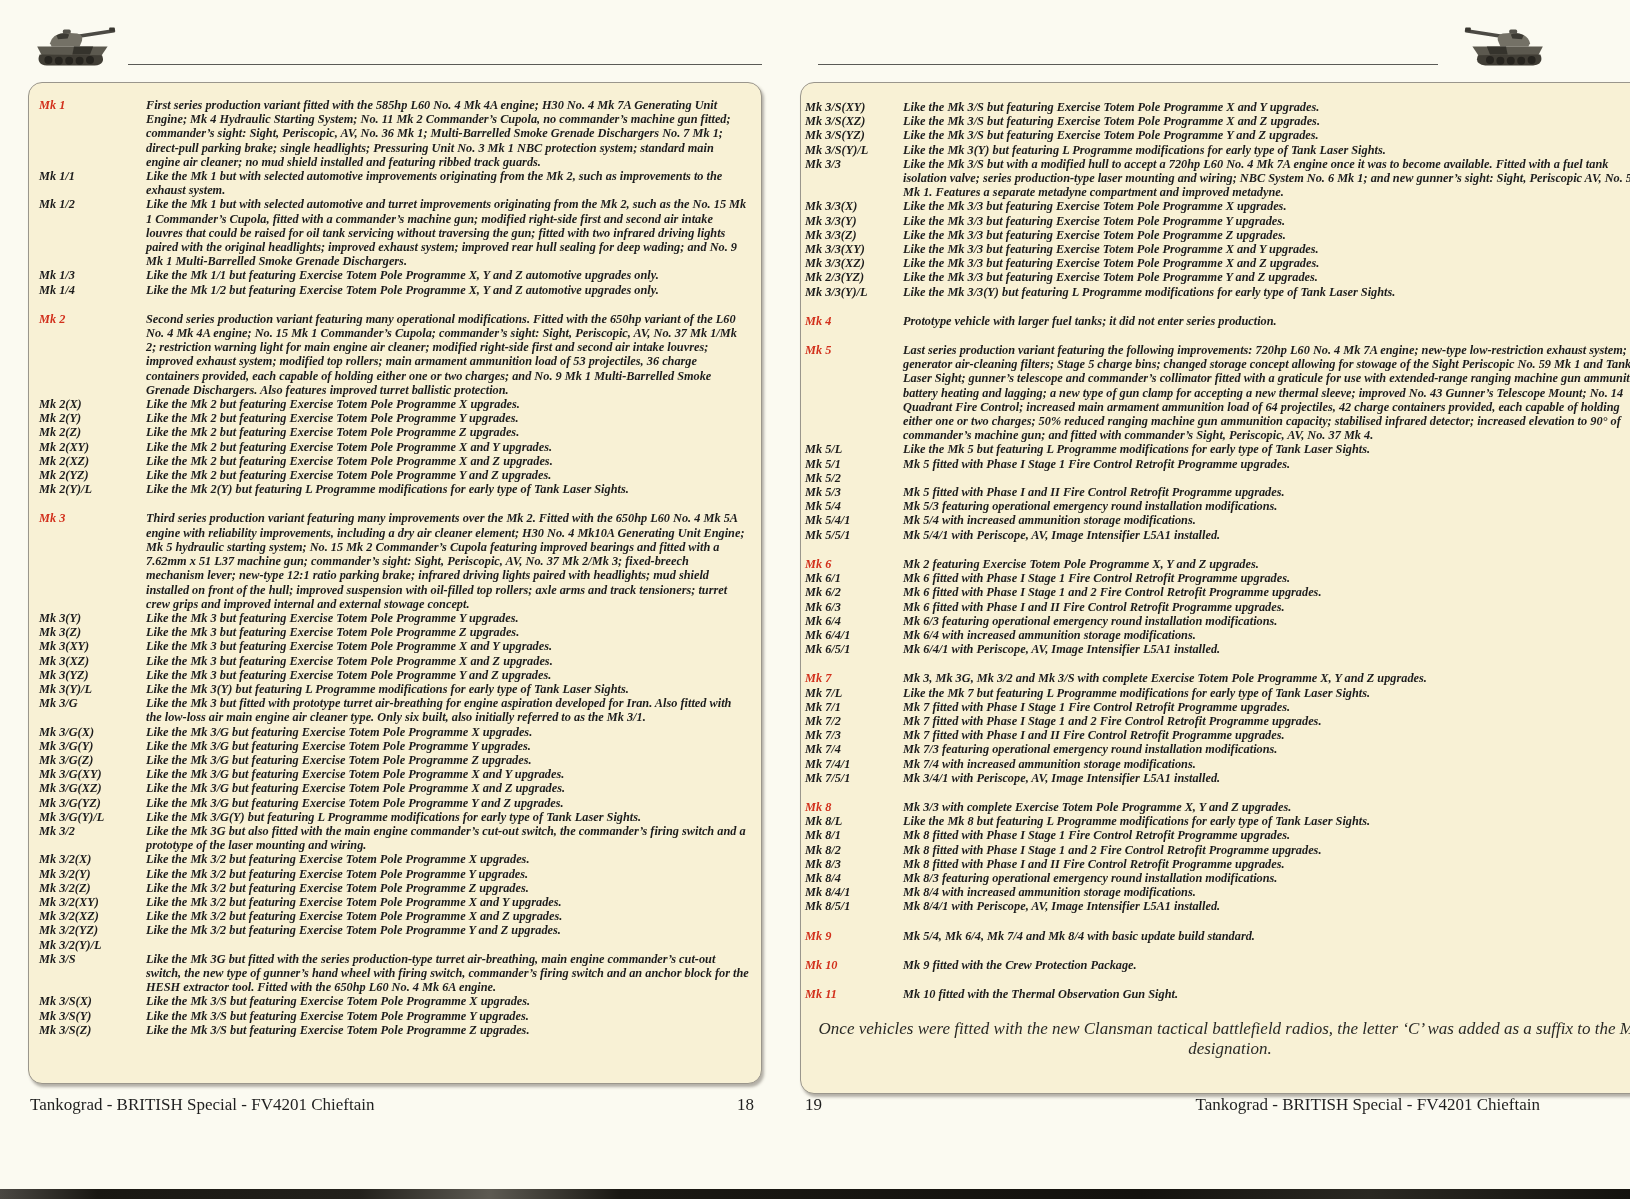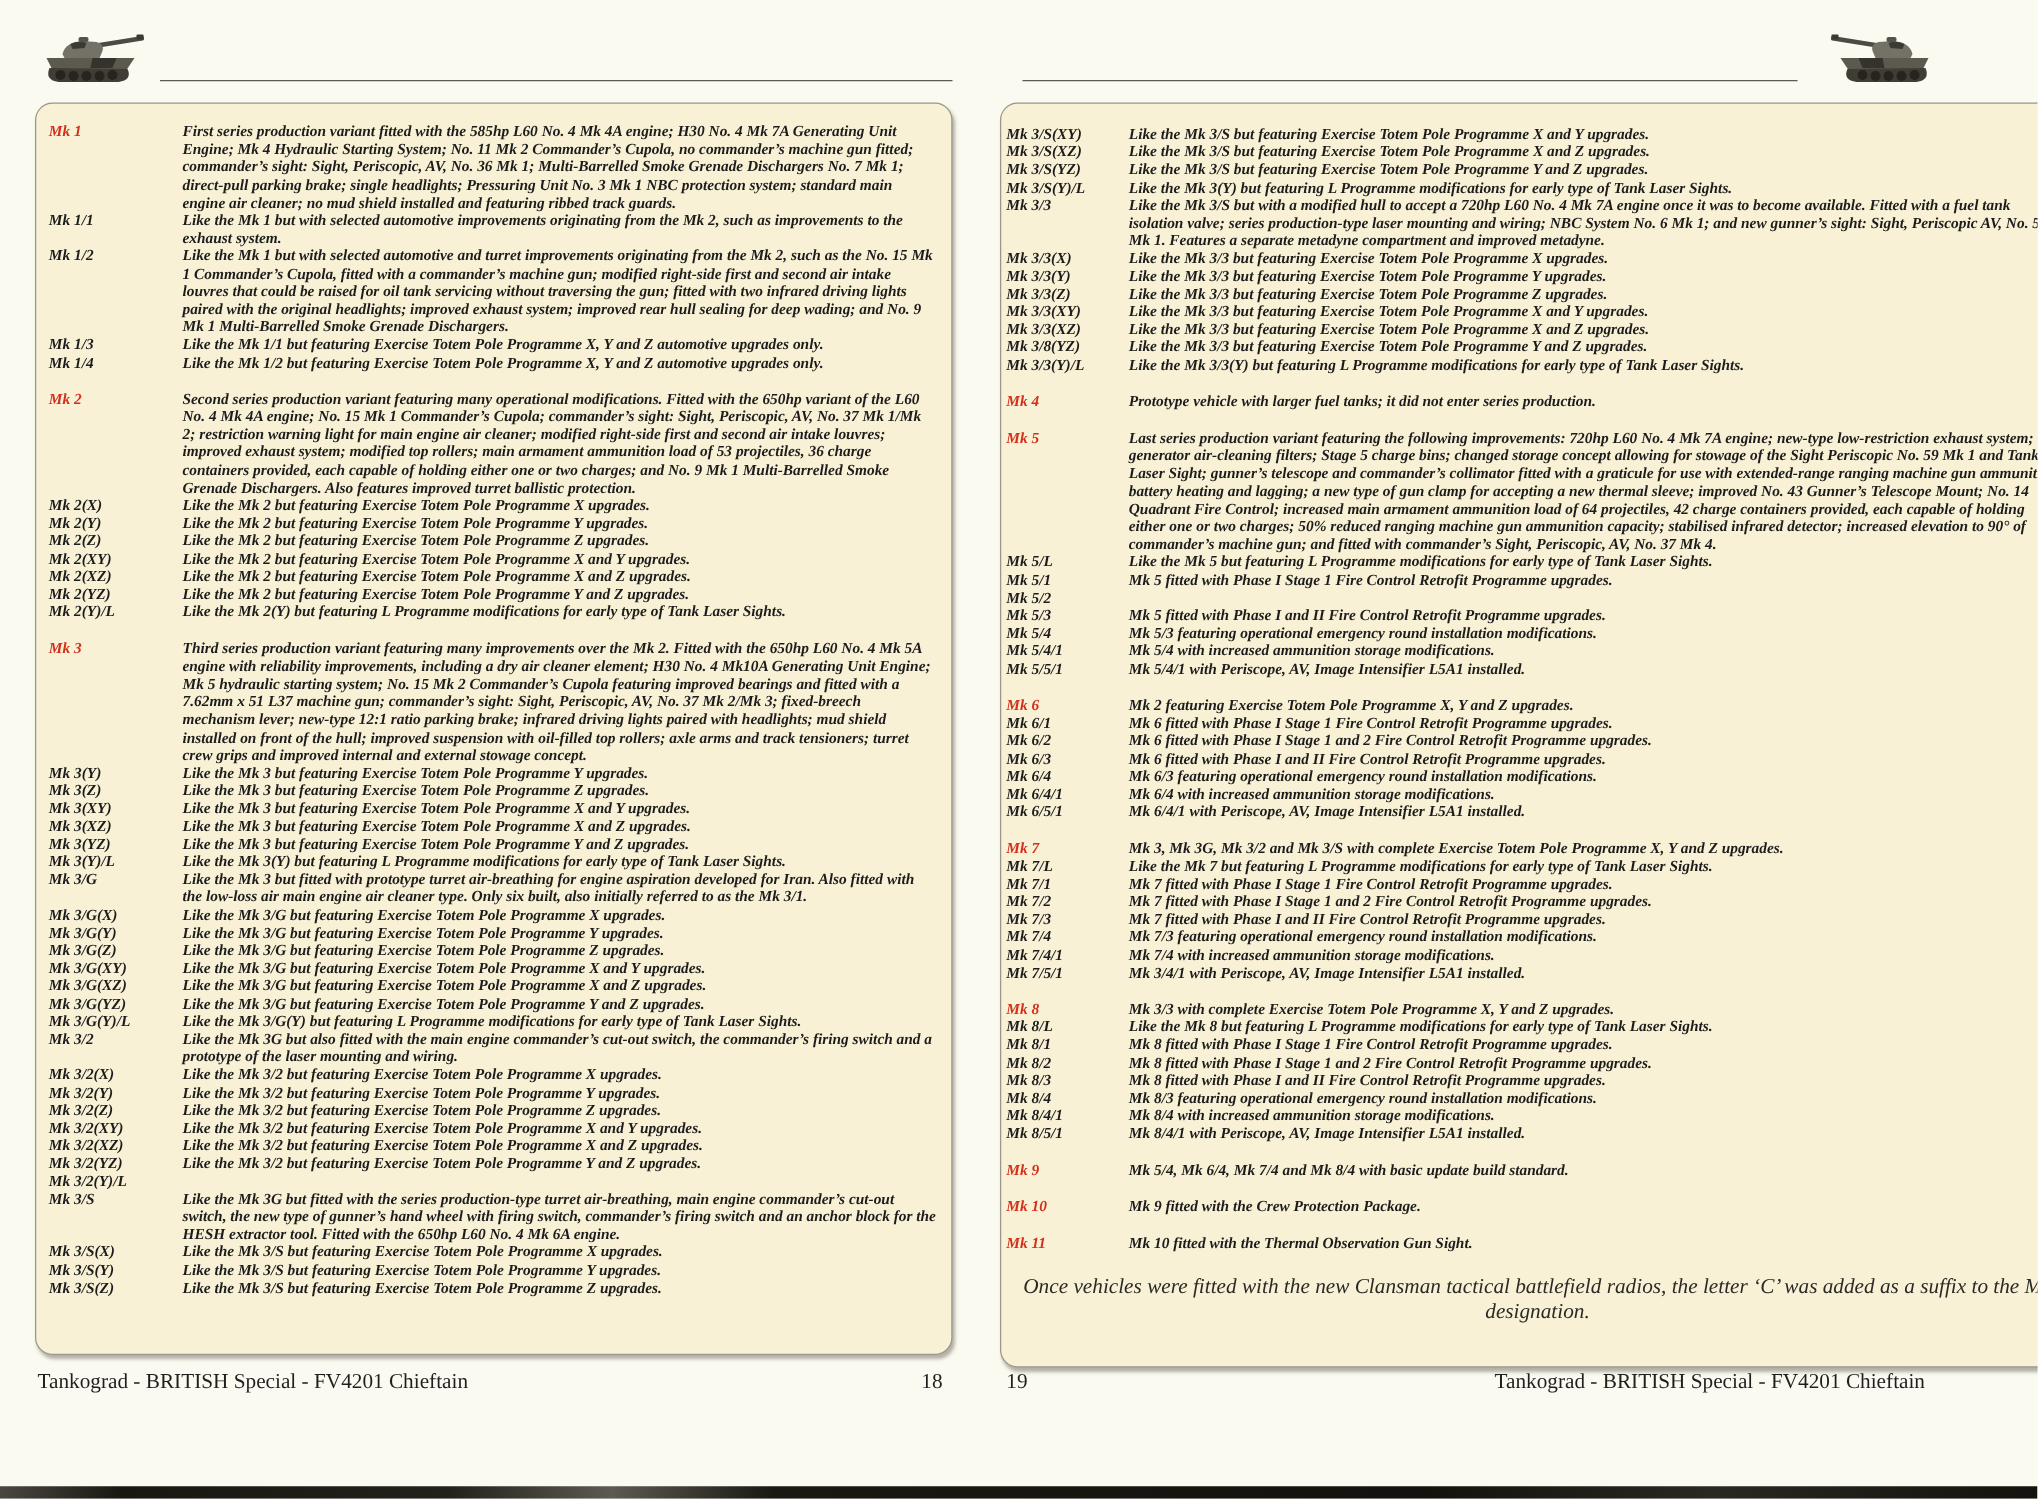--- a/index.html
+++ b/index.html
@@ -307,21 +307,21 @@
         </div>
         <div class="entry">
           <div class="mark">Mk 3/3(XY)</div>
           <div class="desc">Like the Mk 3/3 but featuring Exercise Totem Pole Programme X and Y upgrades.</div>
         </div>
         <div class="entry">
           <div class="mark">Mk 3/3(XZ)</div>
           <div class="desc">Like the Mk 3/3 but featuring Exercise Totem Pole Programme X and Z upgrades.</div>
         </div>
         <div class="entry">
-          <div class="mark">Mk 3/8(YZ)</div>
+          <div class="mark">Mk 2/3(YZ)</div>
           <div class="desc">Like the Mk 3/3 but featuring Exercise Totem Pole Programme Y and Z upgrades.</div>
         </div>
         <div class="entry">
           <div class="mark">Mk 3/3(Y)/L</div>
           <div class="desc">Like the Mk 3/3(Y) but featuring L Programme modifications for early type of Tank Laser Sights.</div>
         </div>
         <div class="entry major gap">
           <div class="mark">Mk 4</div>
           <div class="desc">Prototype vehicle with larger fuel tanks; it did not enter series production.</div>
         </div>

